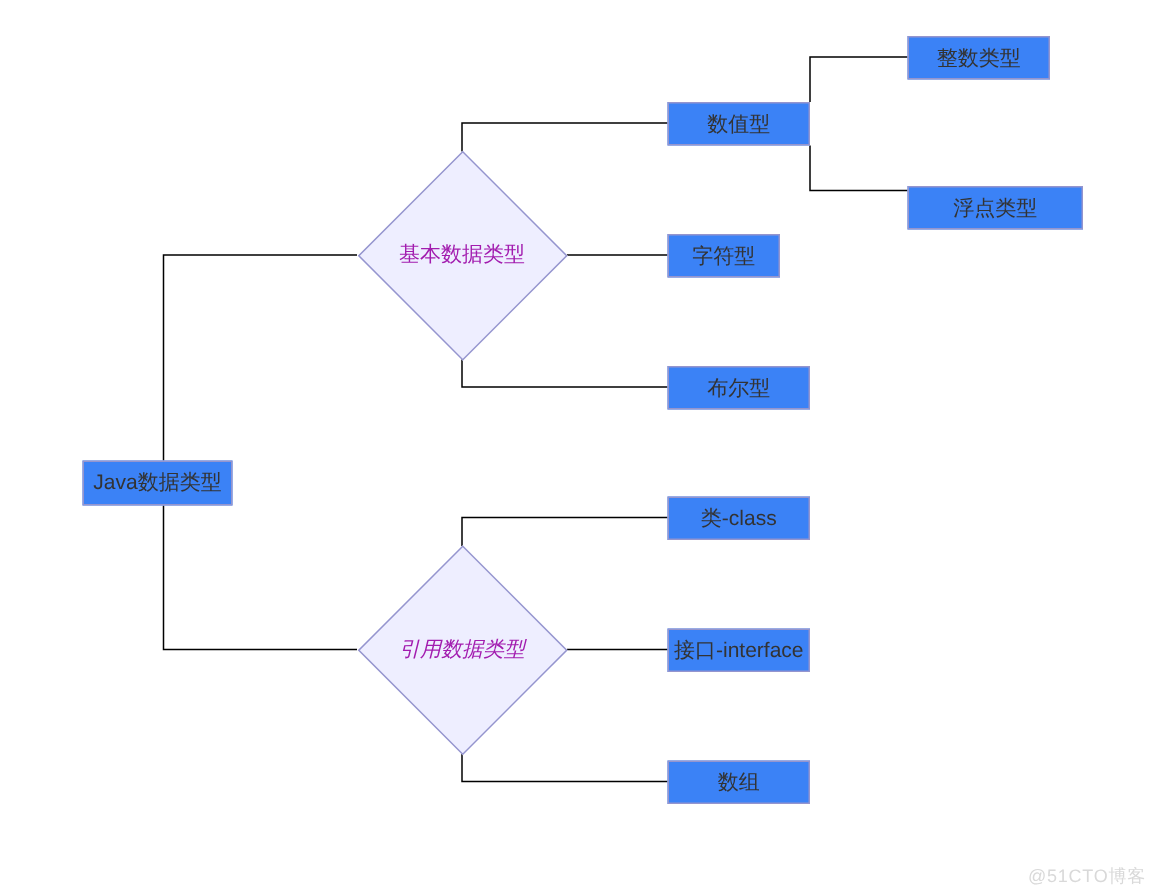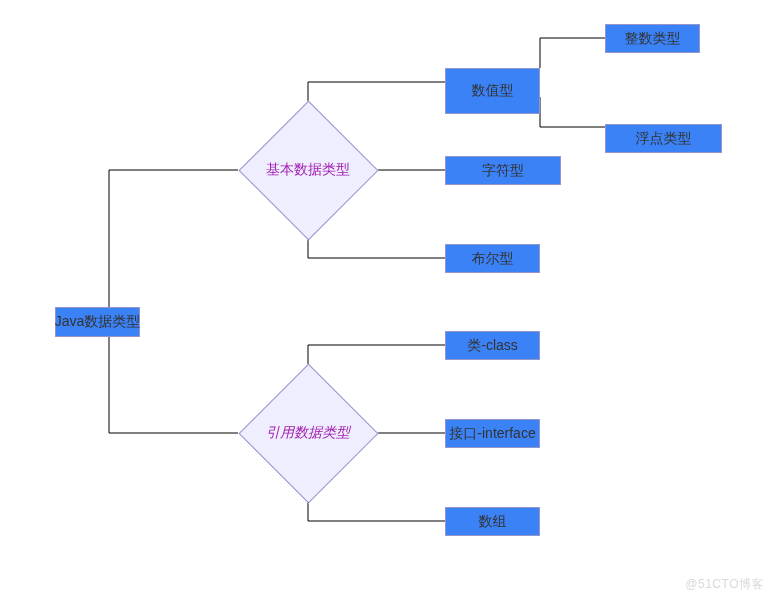--- a/index.html
+++ b/index.html
@@ -89,34 +89,34 @@
     <polyline points="540,97 540,127 605,127"></polyline>
 
     <polyline points="308,364 308,345 445,345"></polyline>
 
     <polyline points="378,433 445,433"></polyline>
 
     <polyline points="308,502 308,521 445,521"></polyline>
   </g>
 </svg>
 
-<div class="node" style="left:55px; top:307px; width:85px; height:30px;">Java数据类型</div>
+<div class="node" style="left:55px; top:307px; width:100px; height:30px;">Java数据类型</div>
 
 <div class="diamond" style="left:238px; top:100px;">
   <div class="shape"></div>
   <div class="label">基本数据类型</div>
 </div>
 
-<div class="node" style="left:445px; top:68px; width:95px; height:46px;">数值型</div>
+<div class="node" style="left:445px; top:68px; width:95px; height:29px;">数值型</div>
 
 <div class="node" style="left:605px; top:24px; width:95px; height:29px;">整数类型</div>
 
 <div class="node" style="left:605px; top:124px; width:117px; height:29px;">浮点类型</div>
 
-<div class="node" style="left:445px; top:156px; width:116px; height:29px;">字符型</div>
+<div class="node" style="left:445px; top:156px; width:75px; height:29px;">字符型</div>
 
 <div class="node" style="left:445px; top:244px; width:95px; height:29px;">布尔型</div>
 
 <div class="diamond" style="left:238px; top:363px;font-style:italic;">
   <div class="shape"></div>
   <div class="label">引用数据类型</div>
 </div>
 
 <div class="node" style="left:445px; top:331px; width:95px; height:29px;text-align:center;">类-class</div>
 

